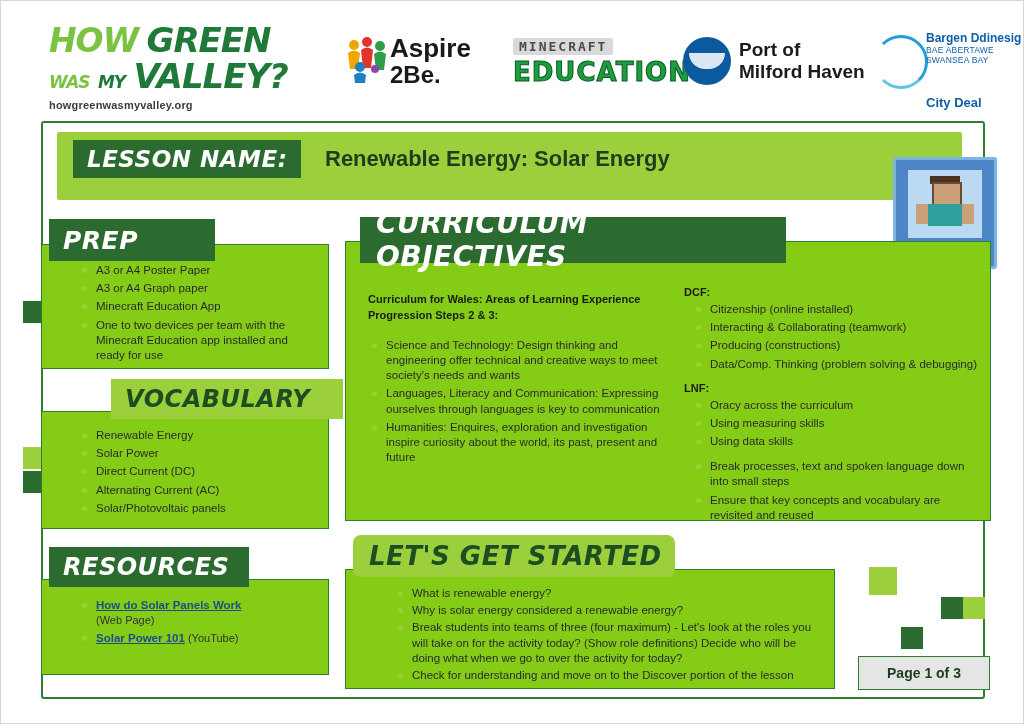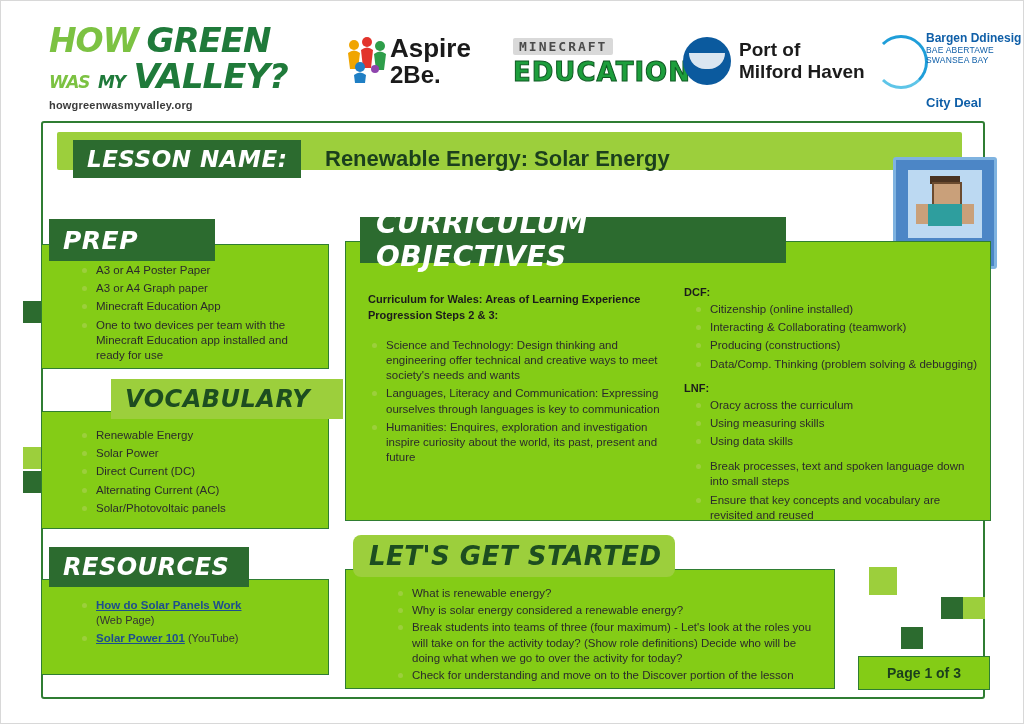--- a/index.html
+++ b/index.html
@@ -55,21 +55,21 @@
   .bargen-t4{position:absolute;left:52px;top:36px;font-size:13px;font-weight:bold;color:#0f5fa8;margin-top:28px;}
 
   
   .frame{
     position:absolute;left:40px;top:120px;width:944px;height:578px;
     border:2px solid #2f7d32;border-radius:3px;box-sizing:border-box;
   }
 
   
   .lesson-bar{
-    position:absolute;left:56px;top:131px;width:905px;height:38px;
+    position:absolute;left:56px;top:131px;width:905px;height:68px;
     background:#9ccf3c;border-radius:2px;
   }
   .lesson-label{
     position:absolute;left:16px;top:8px;height:38px;background:#2c6b2f;color:#ffffff;
     font-family:"DejaVu Sans", sans-serif;font-weight:bold;font-style:italic;font-size:23px;
     letter-spacing:.5px;padding:6px 14px 0 14px;box-sizing:border-box;
   }
   .lesson-title{
     position:absolute;left:268px;top:14px;font-size:22px;font-weight:bold;color:#1b3f1d;
   }
@@ -134,21 +134,21 @@
 
   
   .lgs-panel{left:344px;top:568px;width:490px;height:120px;}
   .lgs-tab{left:352px;top:534px;width:306px;height:42px;font-size:26px;padding-left:16px;border-radius:8px;}
   .lgs-body{position:absolute;left:48px;top:16px;right:12px;}
   .lgs-body ul.bullets li{font-size:11.5px;margin-bottom:2px;}
 
   
   .page-badge{
     position:absolute;left:857px;top:655px;width:132px;height:34px;
-    background:#84cc16;border:1px solid #2f7d32;display:flex;align-items:center;justify-content:center;
+    background:#e5e5e5;border:1px solid #2f7d32;display:flex;align-items:center;justify-content:center;
     font-size:14px;font-weight:bold;color:#1b3f1d;box-sizing:border-box;
   }
 
   
   .sq{position:absolute;}
   .sq.dark{background:#2c6b2f;}
   .sq.lime{background:#9ccf3c;}
 </style>
 </head>
 <body>

